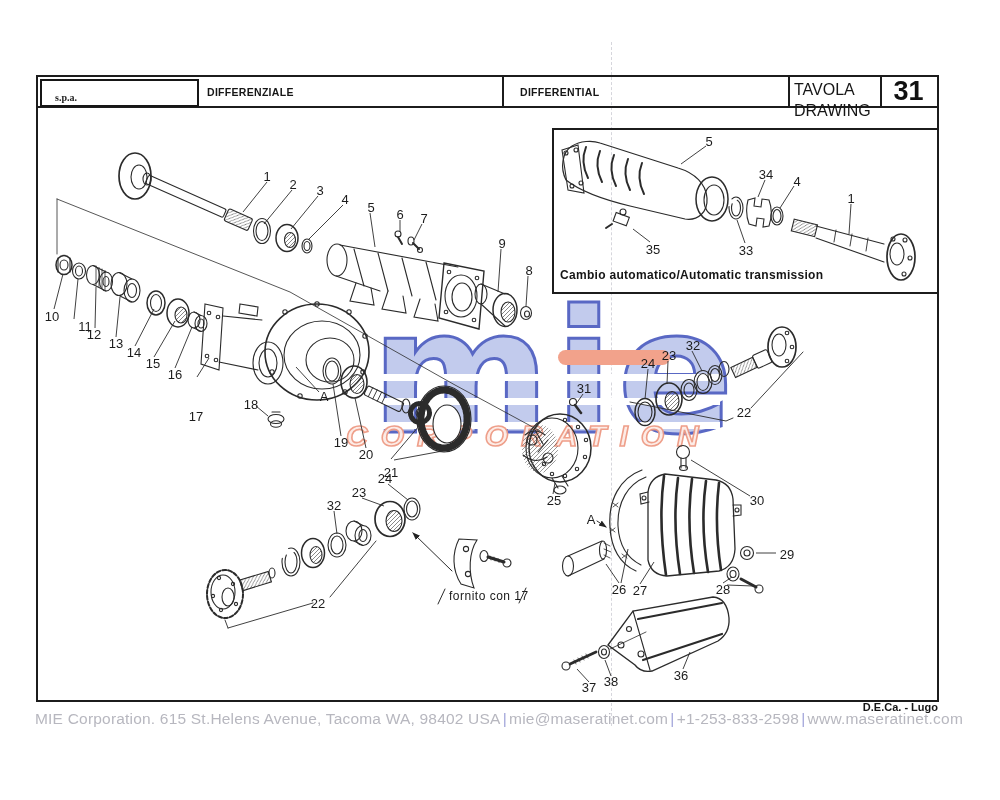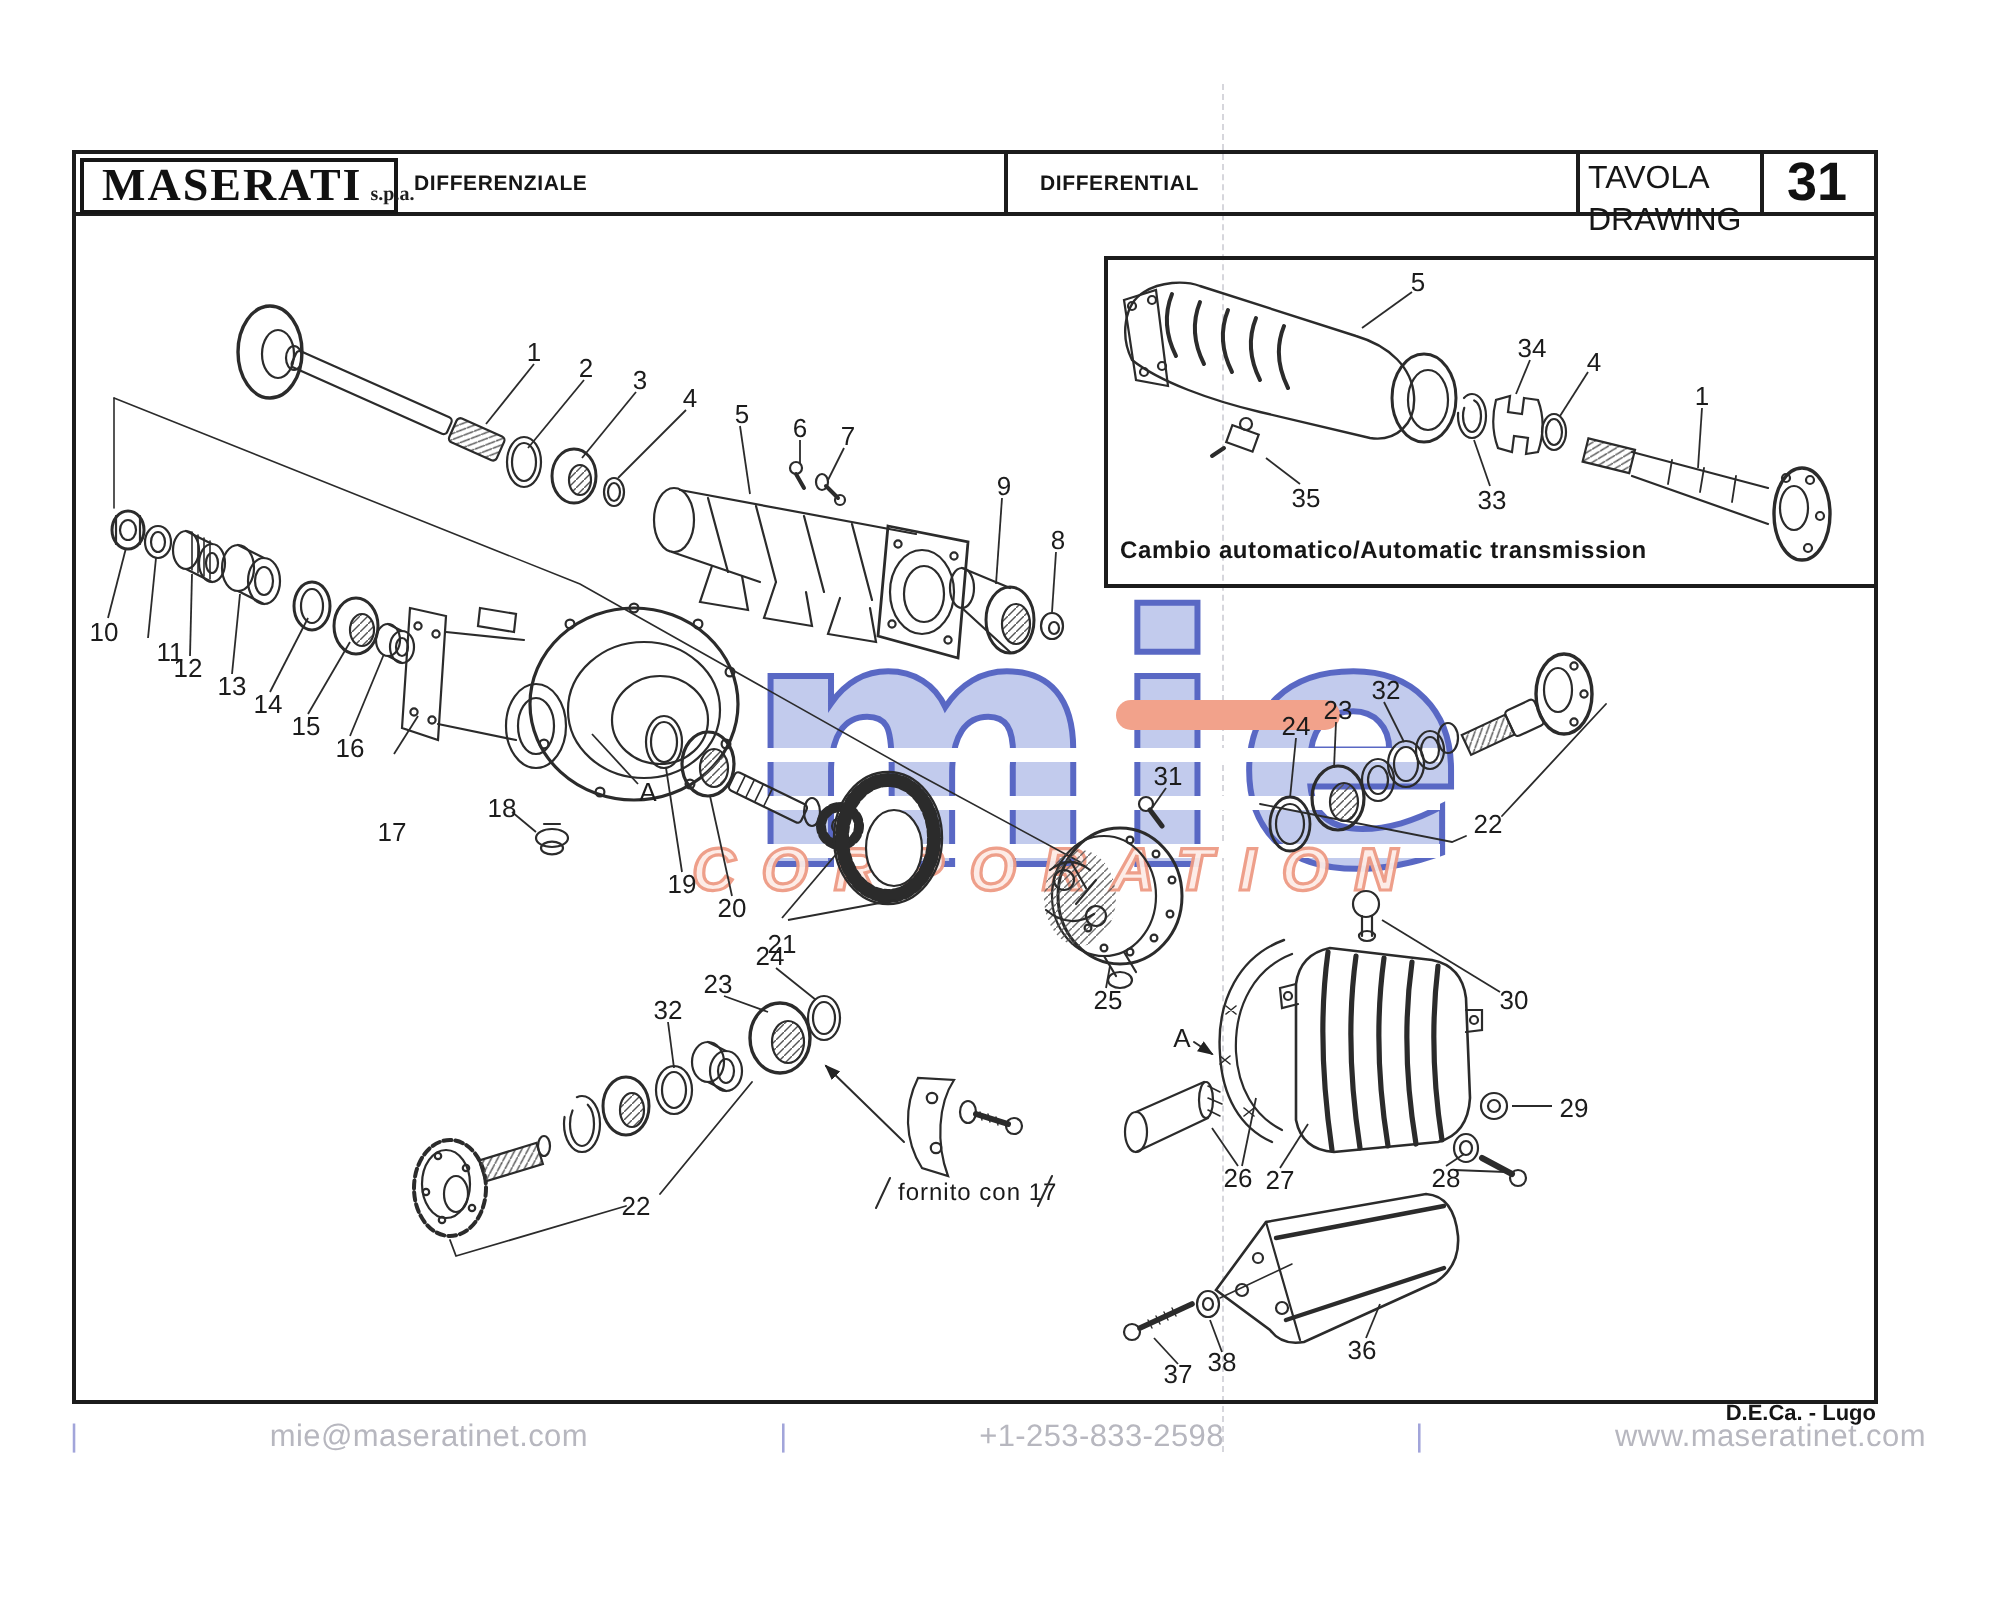--- a/index.html
+++ b/index.html
@@ -394,38 +394,38 @@
   </svg>
 
   <div class="chrome">
     <div class="abs frame"></div>
     <div class="abs h-div"></div>
     <div class="abs v-div" style="left:502px"></div>
     <div class="abs v-div" style="left:788px"></div>
     <div class="abs v-div" style="left:880px"></div>
 
     <div class="abs maserati-box">
-      <span class="brand">MASERATI</span>
       <span class="brand-sfx">s.p.a.</span>
     </div>
     <div class="abs sec-title" style="left:207px">DIFFERENZIALE</div>
     <div class="abs sec-title" style="left:520px">DIFFERENTIAL</div>
     <div class="abs tavola">
       <div>TAVOLA</div>
       <div>DRAWING</div>
     </div>
     <div class="abs dwg-num">31</div>
 
     <div class="abs inset-box"></div>
     <div class="abs inset-caption">Cambio automatico/Automatic transmission</div>
 
     <div class="abs note">fornito con 17</div>
     <div class="abs credits">D.E.Ca. - Lugo</div>
 
     <div class="abs footer">
+      <span>MIE Corporation. 615 St.Helens Avenue, Tacoma WA, 98402 USA</span>
       <span class="pipe">|</span>
       <span>mie@maseratinet.com</span>
       <span class="pipe">|</span>
       <span>+1-253-833-2598</span>
       <span class="pipe">|</span>
       <span>www.maseratinet.com</span>
     </div>
   </div>
 
   <div class="abs callout-layer" style="left:0;top:0;width:1000px;height:800px;pointer-events:none">

